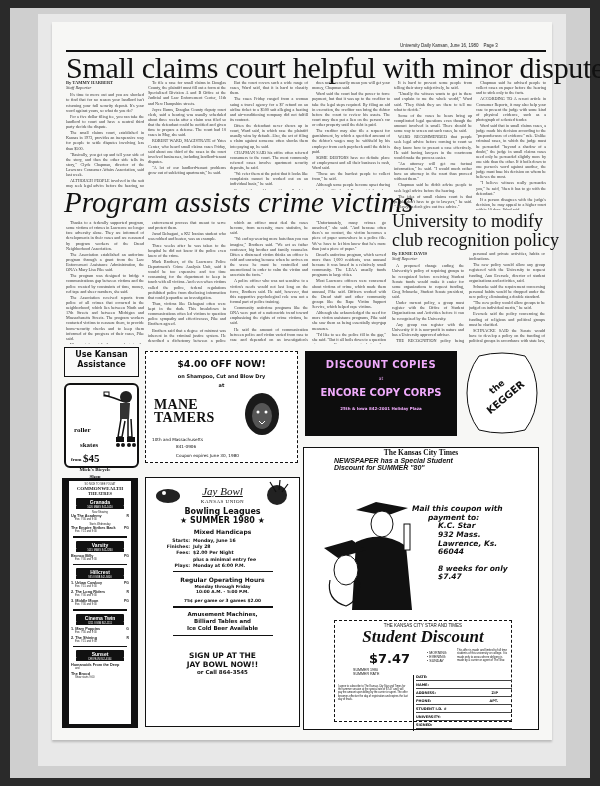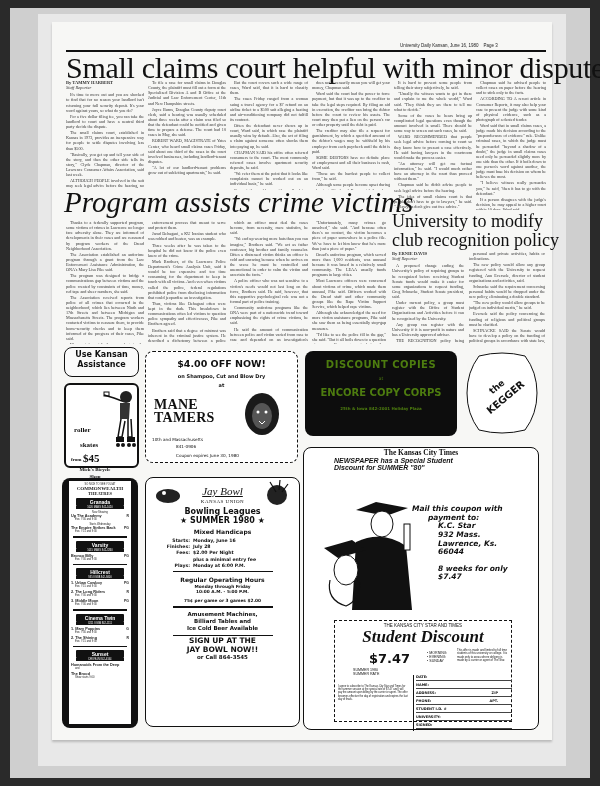--- a/index.html
+++ b/index.html
@@ -9,26 +9,26 @@
   .page{position:absolute;left:52px;top:22px;width:500px;height:718px;background:#f7f7f5;box-shadow:0 2px 2px #bbb;}
   .rule{position:absolute;left:66px;top:50px;width:480px;height:2px;background:#111;}
   .folio{position:absolute;left:400px;top:43px;font-family:"Liberation Sans",sans-serif;font-size:4.5px;color:#222;white-space:nowrap;}
   .headline{position:absolute;font-family:"Liberation Serif",serif;color:#111;white-space:nowrap;line-height:1;}
   .h-small{left:66px;top:53px;font-size:30px;letter-spacing:-0.3px;}
   .h-prog{left:64px;top:188px;font-size:29px;font-style:italic;}
   .h-univ{left:392px;top:212px;font-size:18px;line-height:1.05;white-space:normal;width:170px;}
   .byline{font-size:4.5px;font-weight:bold;line-height:1.15;}
   .col{position:absolute;font-size:4.2px;line-height:1.22;text-align:justify;color:#333;overflow:hidden;}
   .col p{margin:0 0 1px 0;text-indent:4px;}
-  .box{position:absolute;box-sizing:border-box;border-radius:8px;}
+  .box{position:absolute;box-sizing:border-box;}
   .classified{left:64px;top:347px;width:75px;height:30px;border:1.5px solid #111;font-family:"DejaVu Sans",sans-serif;font-weight:bold;font-size:8px;text-align:center;line-height:1.25;padding-top:2px;background:#fafafa;}
   .roller{left:64px;top:383px;width:75px;height:85px;border:2px solid #111;border-radius:6px;background:#fff;}
   .roller .t{position:absolute;font-family:"Liberation Serif",serif;font-weight:bold;margin-top:24px;}
   .maner{left:145px;top:351px;width:153px;height:112px;border:1.5px dashed #111;background:#fff;text-align:center;font-family:"DejaVu Sans",sans-serif;}
-  .discount{left:305px;top:351px;width:152px;height:85px;background:#0d0d0d;color:#4d7c0f;text-align:center;font-family:"DejaVu Sans",sans-serif;}
+  .discount{left:305px;top:351px;width:152px;height:85px;background:#0d0d0d;color:#f0abfc;text-align:center;font-family:"DejaVu Sans",sans-serif;}
   .kegger{left:465px;top:352px;width:75px;height:82px;}
   .theatres{left:62px;top:478px;width:76px;height:250px;background:#111;}
   .theatres .inner{position:absolute;left:7px;top:3px;width:62px;height:243px;background:#fff;font-family:"Liberation Sans",sans-serif;font-size:3.4px;color:#222;}
   .jaybowl{left:145px;top:477px;width:155px;height:250px;border:1.5px solid #111;background:#fff;text-align:center;font-family:"DejaVu Sans",sans-serif;}
   .kcstar{left:303px;top:447px;width:236px;height:283px;border:1.5px solid #111;background:#fff;}
   .bar{display:block;margin:0 auto;height:1.5px;background:#111;}
   .mv{display:flex;justify-content:space-between;padding:0 2px;}
   .tbadge{background:#111;color:#fff;font-weight:bold;font-size:5px;margin:2px auto 0;width:48px;text-align:center;padding:1px 0;border-radius:1px;}
   .tsub{background:#111;color:#fff;font-size:2.6px;width:48px;margin:0 auto;text-align:center;}
   .form-row{display:flex;font-family:"DejaVu Sans",sans-serif;font-size:3.5px;font-weight:bold;border-bottom:0.5px solid #444;margin-bottom:2.5px;padding-bottom:0.5px;}
@@ -381,21 +381,21 @@
   <div style="font-size:4.3px;font-weight:bold;margin-top:1px;">Monday through Friday</div>
   <div style="font-size:4.3px;font-weight:bold;">10:00 A.M. - 5:00 P.M.</div>
   <div style="font-size:4.3px;font-weight:bold;margin-top:4px;">75¢ per game or 3 games $2.00</div>
   <div class="bar" style="width:100px;margin-top:3px;"></div>
   <div style="font-size:5.5px;font-weight:bold;margin-top:3px;line-height:1.25;">
     <div>Amusement Machines,</div>
     <div>Billiard Tables and</div>
     <div>Ice Cold Beer Available</div>
   </div>
   <div class="bar" style="width:100px;margin-top:3px;"></div>
-  <div style="font-size:7.5px;font-weight:bold;margin-top:0;line-height:1.2;">
+  <div style="font-size:7.5px;font-weight:bold;margin-top:15px;line-height:1.2;">
     <div>SIGN UP AT THE</div>
     <div>JAY BOWL NOW!!</div>
   </div>
   <div style="font-size:5.5px;font-weight:bold;">or Call 864-3545</div>
 </div>
 
 <div class="box kcstar">
   <div style="text-align:center;font-family:'Liberation Serif',serif;font-weight:bold;font-size:7.5px;">The Kansas City Times</div>
   <div style="margin-left:30px;font-family:'Liberation Sans',sans-serif;font-style:italic;font-weight:bold;font-size:7px;line-height:1.05;">
     <div>NEWSPAPER has a Special Student</div>

